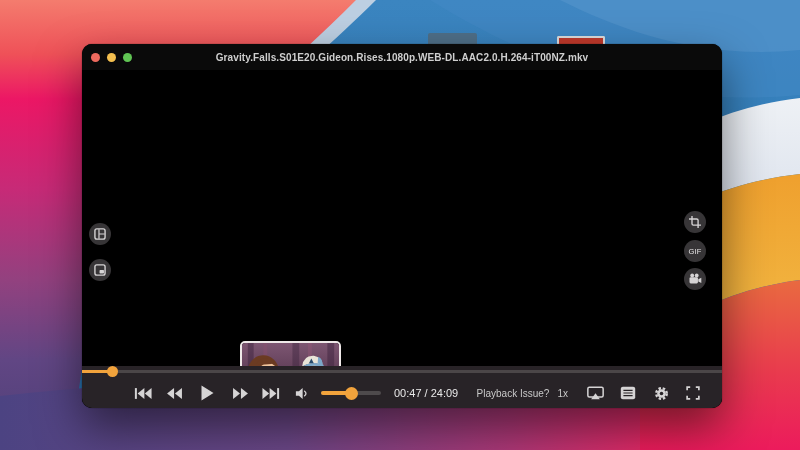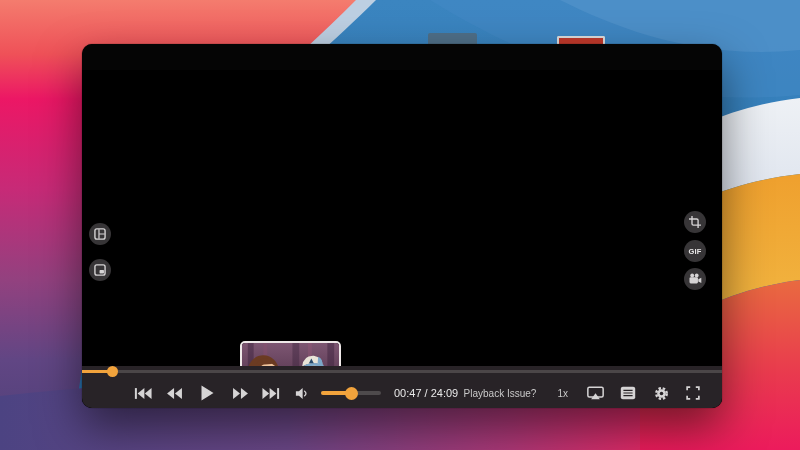--- a/index.html
+++ b/index.html
@@ -22,21 +22,21 @@
   .lights{display:flex;gap:7px;padding-left:9px;}
   .light{width:9px;height:9px;border-radius:50%;}
   .win-title{position:absolute;left:0;right:0;text-align:center;color:#cfcfcf;
              font-size:10px;font-weight:bold;letter-spacing:.1px;pointer-events:none;}
   .video-area{position:absolute;left:0;top:26px;right:0;bottom:0;background:#000;}
 
   
   .obtn{position:absolute;width:22px;height:22px;border-radius:50%;background:rgba(60,58,60,.92);
         display:flex;align-items:center;justify-content:center;border:none;padding:0;cursor:pointer;}
   .obtn svg{display:block;}
-  .gif-label{color:#e8e6e7;font-size:7.5px;font-weight:bold;letter-spacing:.2px;}
+  .gif-label{color:#e8e6e7;font-size:7.5px;font-weight:normal;letter-spacing:.2px;}
 
   
   .thumb{position:absolute;left:158px;top:271px;width:101px;height:55px;border-radius:5px;
          border:2px solid #efe9e9;overflow:hidden;box-shadow:0 2px 8px rgba(0,0,0,.6);box-sizing:border-box;}
   .thumb svg{position:absolute;inset:0;width:100%;height:100%;}
   .thumb-time{position:absolute;left:0;right:0;bottom:3px;text-align:center;color:#fff;
               font-size:10px;font-weight:bold;text-shadow:0 0 3px #000,0 1px 2px #000;}
 
   
   .control-bar{position:absolute;left:0;right:0;bottom:0;height:42px;background:#282327;}
@@ -50,21 +50,21 @@
   .cbtn{width:20px;height:20px;display:flex;align-items:center;justify-content:center;
         background:none;border:none;padding:0;margin-right:11px;cursor:pointer;}
   .cbtn.play{width:24px;}
   .icon-fill{fill:#d6d4d5;}
   .icon-stroke{stroke:#d6d4d5;fill:none;}
   .vol-slider{position:relative;width:60px;height:4px;border-radius:2px;background:#4e4a4c;
               margin:0 13px 0 8px;cursor:pointer;}
   .vol-fill{position:absolute;left:0;top:0;height:4px;border-radius:2px;}
   .vol-knob{position:absolute;top:-4.5px;width:13px;height:13px;border-radius:50%;cursor:pointer;}
   .time{color:#e8e8e8;font-size:11px;white-space:nowrap;}
-  .issue{color:#c9c9c9;font-size:10px;margin-right:21px;cursor:pointer;}
+  .issue{color:#c9c9c9;font-size:10px;margin-right:8px;cursor:pointer;}
   .speed{color:#c9c9c9;font-size:10px;margin-right:17px;cursor:pointer;background:none;border:none;padding:0;}
   .rbtn{margin-right:13px;}
   .rbtn:last-child{margin-right:0;}
 </style>
 </head>
 <body>
 
 <div class="desktop">
 
   <svg class="wallpaper" viewBox="0 0 800 450" preserveAspectRatio="none">
@@ -111,20 +111,28 @@
     <path d="M284,58 C310,36 330,18 348,0 L376,0 C356,20 334,40 310,62 Z" fill="#ccd7e5" opacity=".9"></path>
     <path d="M356,0 L0,0 L0,450 L72,450 C82,340 100,268 142,215 C196,148 260,92 306,48 C322,33 340,16 356,0 Z" fill="url(#gLeft)"></path>
     <path d="M0,450 L0,396 C200,372 420,385 640,360 L640,450 Z" fill="url(#gBottom)"></path>
   </svg>
 
   <div class="frag-gray"></div>
   <div class="frag-red"></div>
 
   <div class="window">
 
+    <div class="titlebar">
+      <div class="lights">
+        <div class="light" style="background: rgb(237, 106, 94);"></div>
+        <div class="light" style="background: rgb(244, 191, 79);"></div>
+        <div class="light" style="background: rgb(97, 197, 84);"></div>
+      </div>
+      <div class="win-title">Gravity.Falls.S01E20.Gideon.Rises.1080p.WEB-DL.AAC2.0.H.264-iT00NZ.mkv</div>
+    </div>
 
     <div class="video-area">
 
       <button class="obtn" style="left:7px;top:153px;">
         <svg width="12" height="12" viewBox="0 0 13 13">
           <rect x="1" y="1" width="11" height="11" rx="2" class="icon-stroke" stroke-width="1.5"></rect>
           <line x1="5.4" y1="1.4" x2="5.4" y2="11.6" class="icon-stroke" stroke-width="1.3"></line>
           <line x1="5.6" y1="6.5" x2="11.6" y2="6.5" class="icon-stroke" stroke-width="1.3"></line>
         </svg>
       </button>

